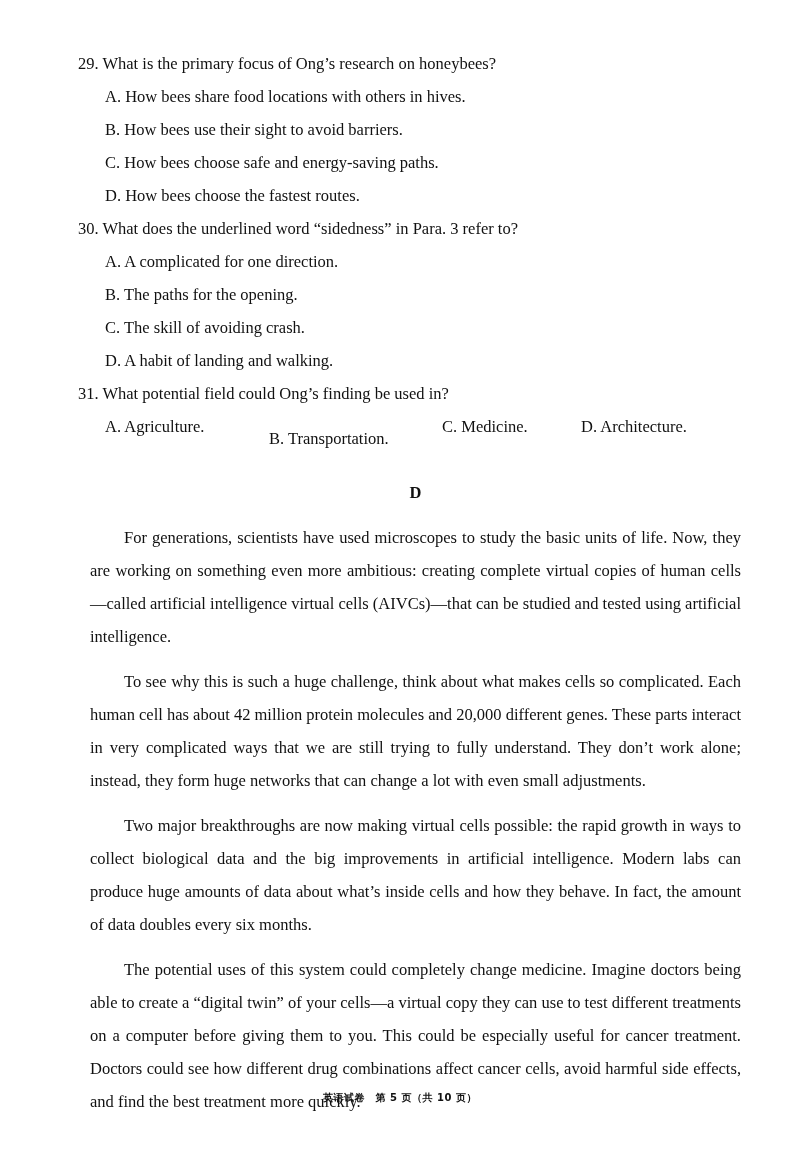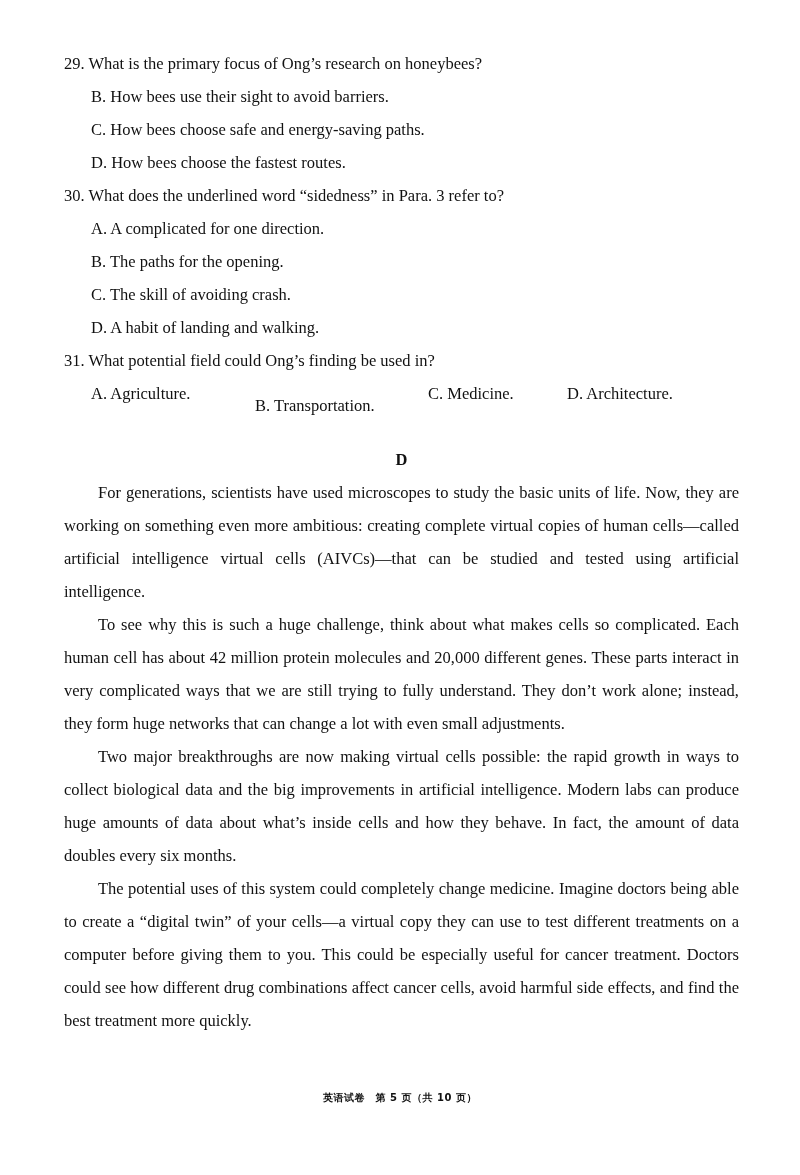--- a/index.html
+++ b/index.html
@@ -10,21 +10,21 @@
     body {
       width: 800px;
       height: 1175px;
       position: relative;
       overflow: hidden;
       font-family: "Liberation Serif", "DejaVu Serif", serif;
       color: #111111;
     }
     .page {
       position: absolute;
-      left: 64px;
+      left: 78px;
       top: 47px;
       width: 675px;
     }
     .line {
       font-size: 16.5px;
       line-height: 33px;
       height: 33px;
       white-space: nowrap;
     }
     .question {
@@ -52,21 +52,21 @@
       font-size: 16.5px;
       line-height: 33px;
       height: 33px;
       margin-top: 33px;
     }
     .para {
       font-size: 16.5px;
       line-height: 33px;
       text-align: justify;
       text-indent: 34px;
-      margin: 0;
+      margin: 12px;
     }
     .footer {
       position: absolute;
       left: 0;
       width: 800px;
       top: 1088px;
       text-align: center;
       font-family: "DejaVu Sans", "Liberation Sans", sans-serif;
       font-weight: bold;
       font-size: 10px;
@@ -78,20 +78,21 @@
 </head>
 <body>
 
 <div class="page">
 
   <div>
     <div class="line question">
       <span>29.</span>
       <span>What is the primary focus of Ong’s research on honeybees?</span>
     </div>
+    <div class="line option">A. How bees share food locations with others in hives.</div>
     <div class="line option">B. How bees use their sight to avoid barriers.</div>
     <div class="line option">C. How bees choose safe and energy-saving paths.</div>
     <div class="line option">D. How bees choose the fastest routes.</div>
   </div>
 
   <div>
     <div class="line question">
       <span>30.</span>
       <span>What does the underlined word “sidedness” in Para. 3 refer to?</span>
     </div>

